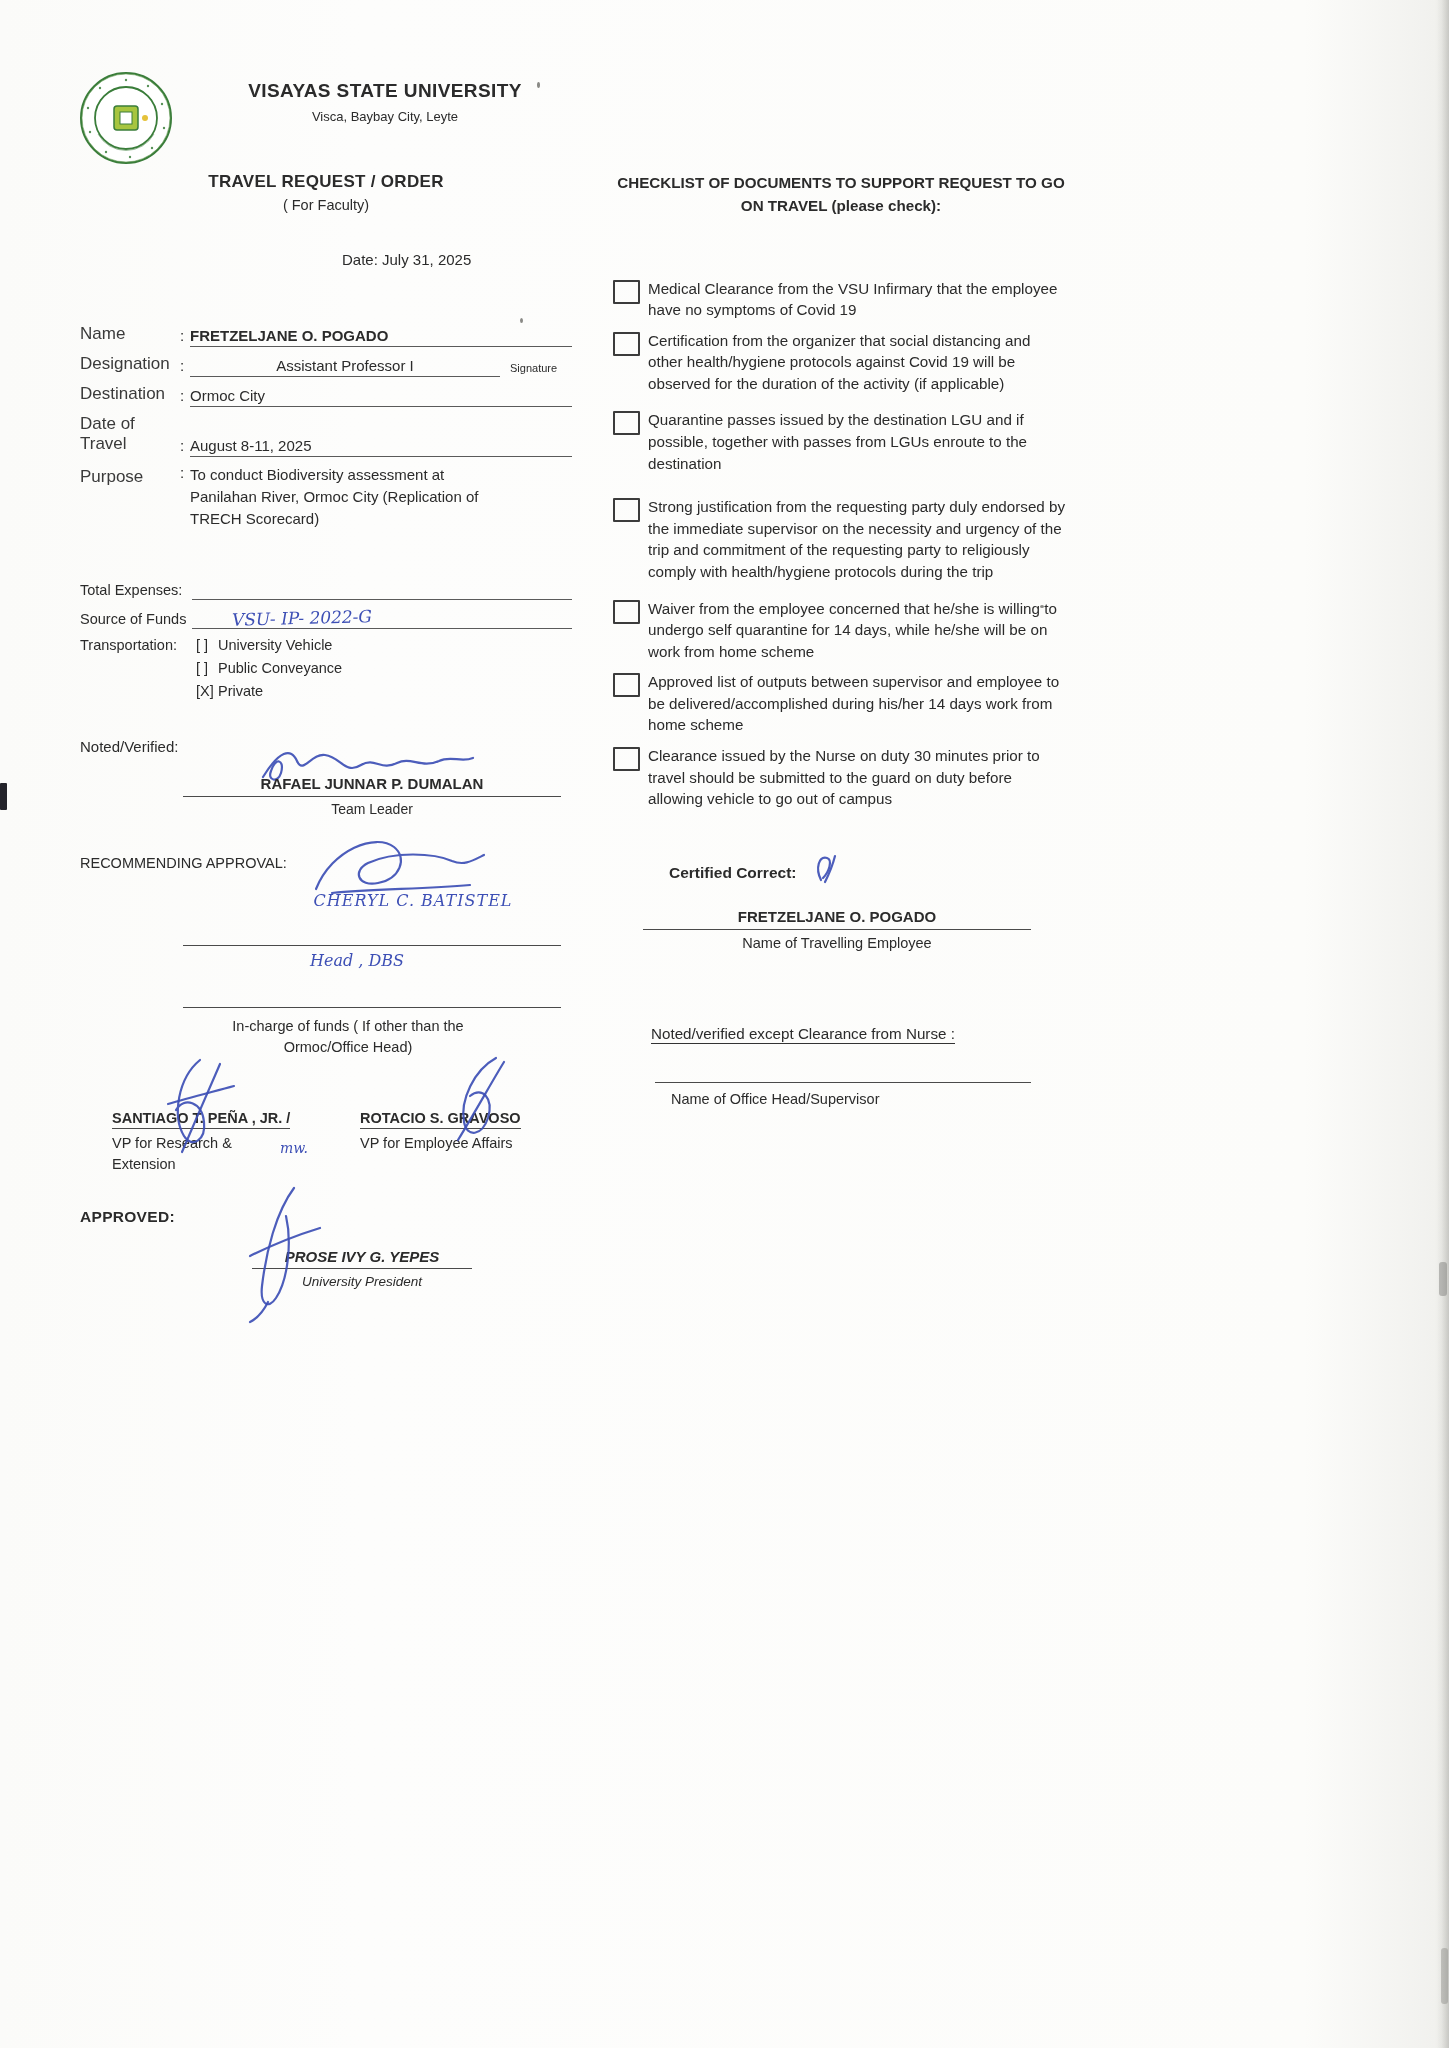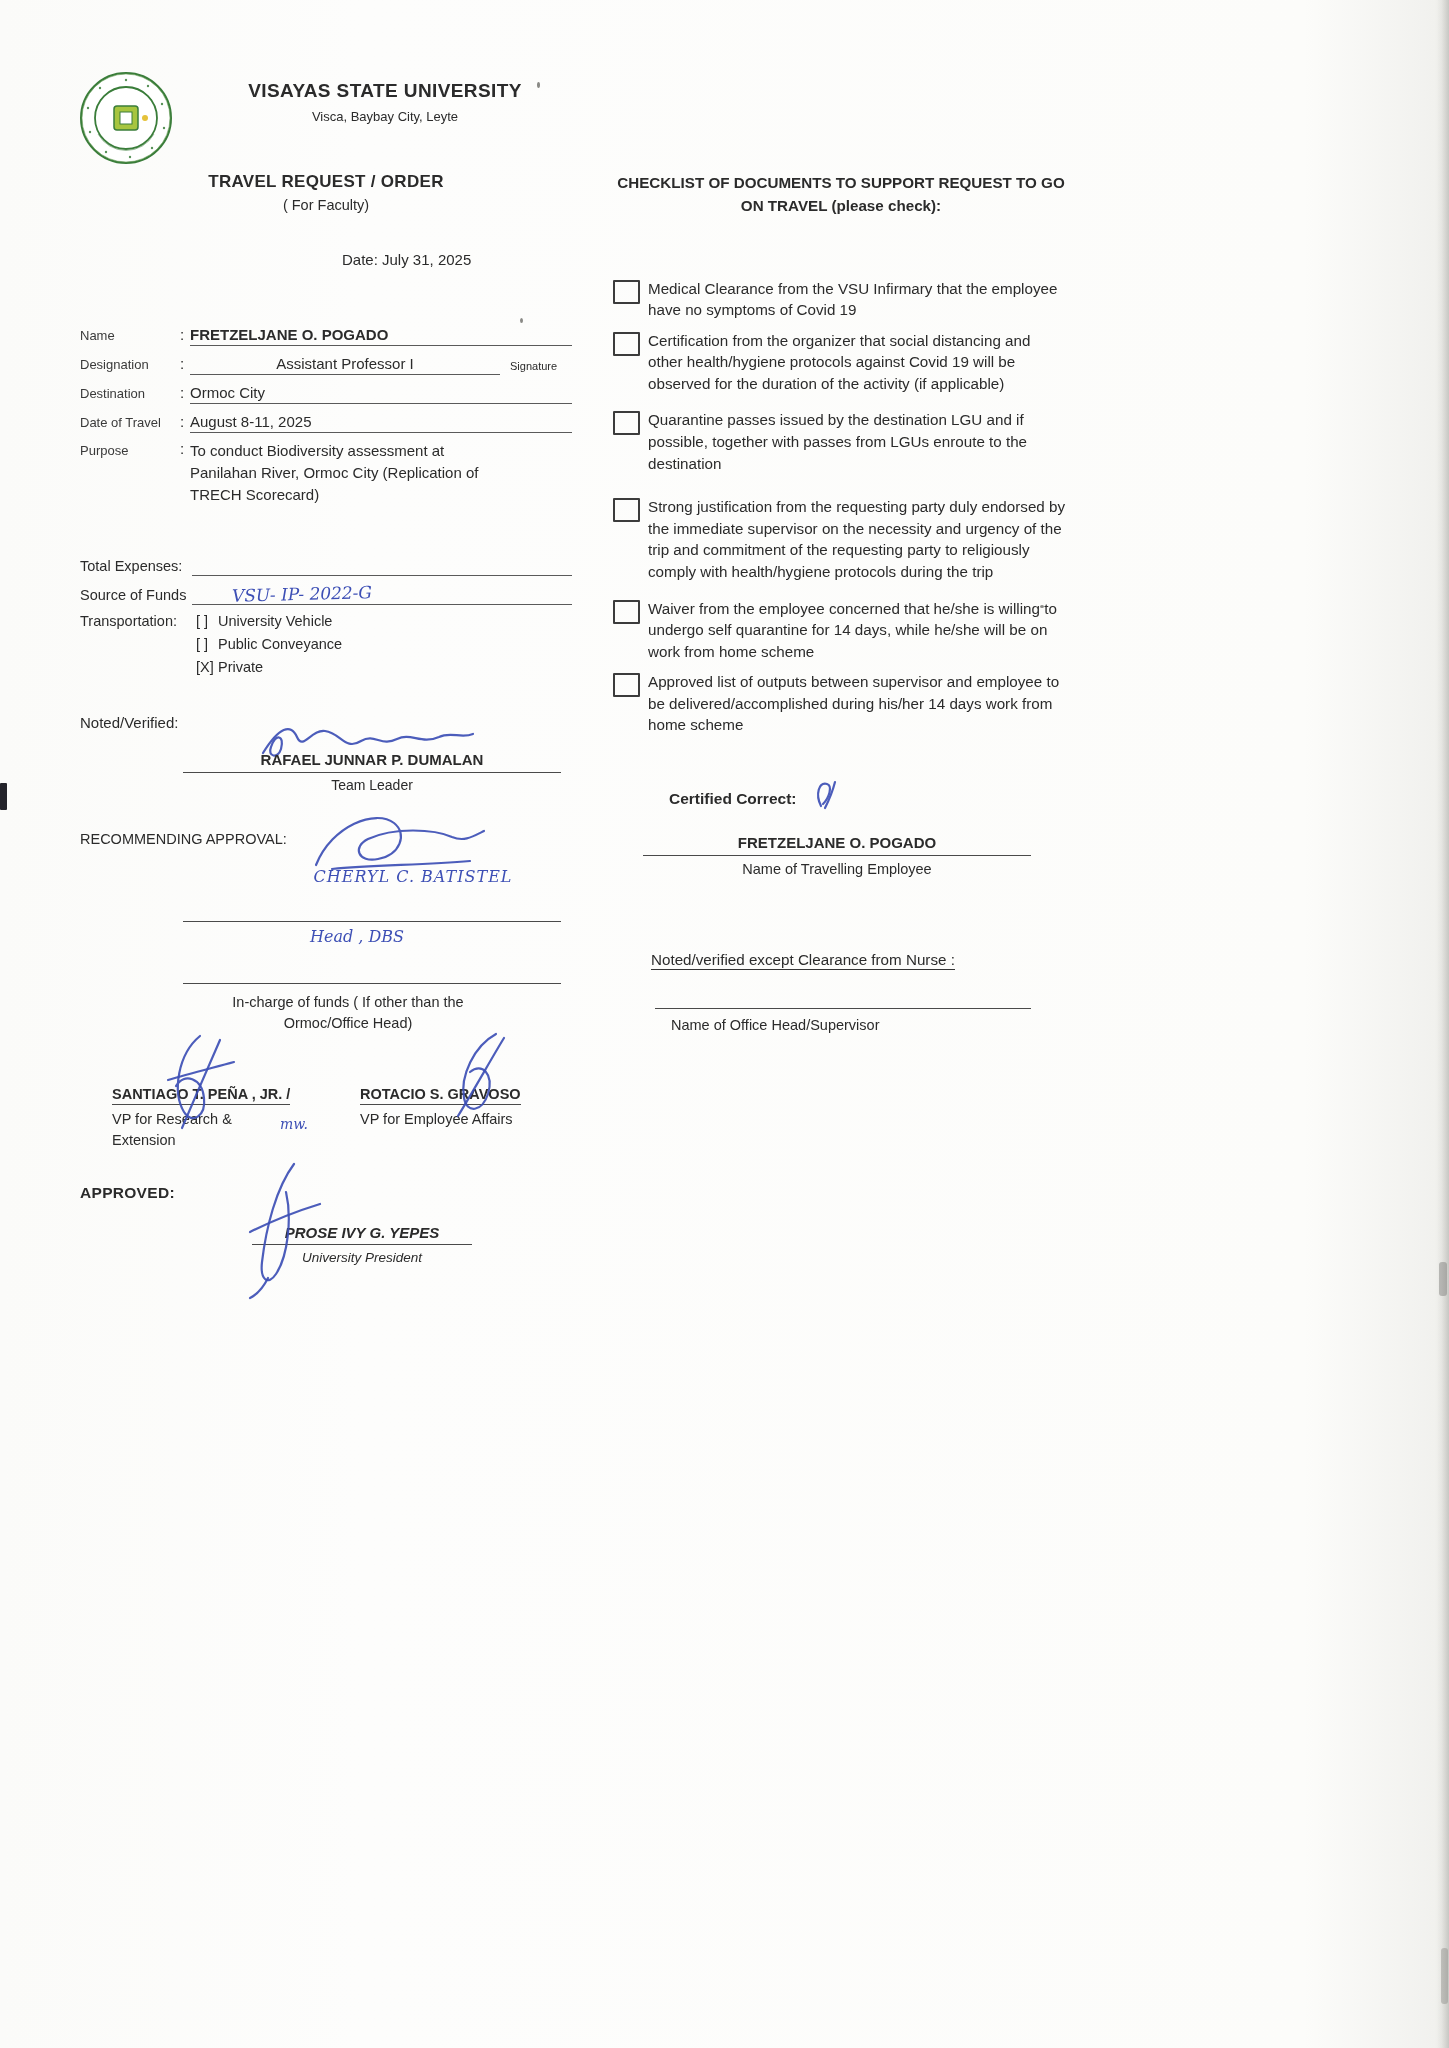--- a/index.html
+++ b/index.html
@@ -24,21 +24,21 @@
   .col-left{position:absolute;left:80px;top:172px;width:492px;}
   .col-right{position:absolute;left:613px;top:172px;width:456px;}
 
   
   .tr-title{text-align:center;font-weight:bold;font-size:17px;letter-spacing:.3px;}
   .tr-sub{text-align:center;font-size:14.5px;margin-top:5px;}
   .date-line{margin-top:38px;margin-left:262px;font-size:15px;white-space:nowrap;}
   .fields{margin-top:56px;}
   .frow{display:flex;align-items:flex-end;margin-bottom:7px;min-height:22px;font-size:15px;}
   .frow.top{align-items:flex-start;}
-  .flabel{width:100px;font-size:13px;color:#3a3a3a;padding-bottom:3px;flex:none;}
+  .flabel{width:100px;font-size:17px;color:#3a3a3a;padding-bottom:3px;flex:none;}
   .frow.top .flabel{padding-top:3px;}
   .fcolon{width:10px;padding-bottom:3px;flex:none;}
   .fvalue{flex:1;border-bottom:1.5px solid #5a5a5a;padding-bottom:2px;}
   .fvalue.center{text-align:center;}
   .fvalue.noline{border-bottom:none;max-width:300px;line-height:1.45;}
   .sig-note{flex:none;width:62px;font-size:11px;padding-left:10px;padding-bottom:3px;}
 
   .expenses{margin-top:48px;font-size:14.5px;}
   .exp-row{display:flex;align-items:center;margin-bottom:8px;min-height:21px;}
   .exp-label{width:112px;flex:none;}
@@ -289,20 +289,24 @@
         <span class="chk-text">Strong justification from the requesting party duly endorsed by the immediate supervisor on the necessity and urgency of the trip and commitment of the requesting party to religiously comply with health/hygiene protocols during the trip</span>
       </div>
       <div class="chk-item">
         <span class="chk-box"></span>
         <span class="chk-text">Waiver from the employee concerned that he/she is willing to undergo self quarantine for 14 days, while he/she will be on work from home scheme</span>
       </div>
       <div class="chk-item">
         <span class="chk-box"></span>
         <span class="chk-text">Approved list of outputs between supervisor and employee to be delivered/accomplished during his/her 14 days work from home scheme</span>
       </div>
+      <div class="chk-item">
+        <span class="chk-box"></span>
+        <span class="chk-text">Clearance issued by the Nurse on duty 30 minutes prior to travel should be submitted to the guard on duty before allowing vehicle to go out of campus</span>
+      </div>
     </div>
 
     <div class="certified">
       <div class="cert-label">Certified Correct:</div>
       <svg class="sig cert-sig" width="34" height="36" viewBox="0 0 34 36">
         <path d="M16 30 C 10 18, 14 6, 22 8 C 28 10, 24 22, 18 28"></path>
         <path d="M20 32 C 24 24, 28 14, 30 6"></path>
       </svg>
       <div class="cert-name">FRETZELJANE O. POGADO</div>
       <div class="cert-caption">Name of Travelling Employee</div>

